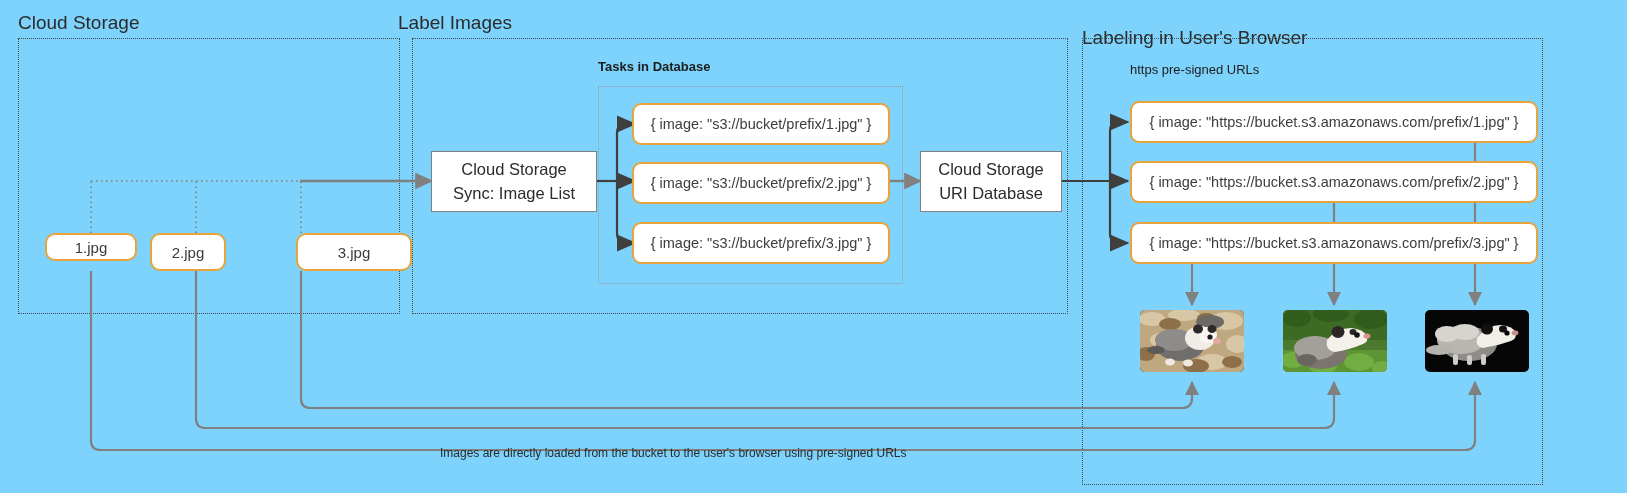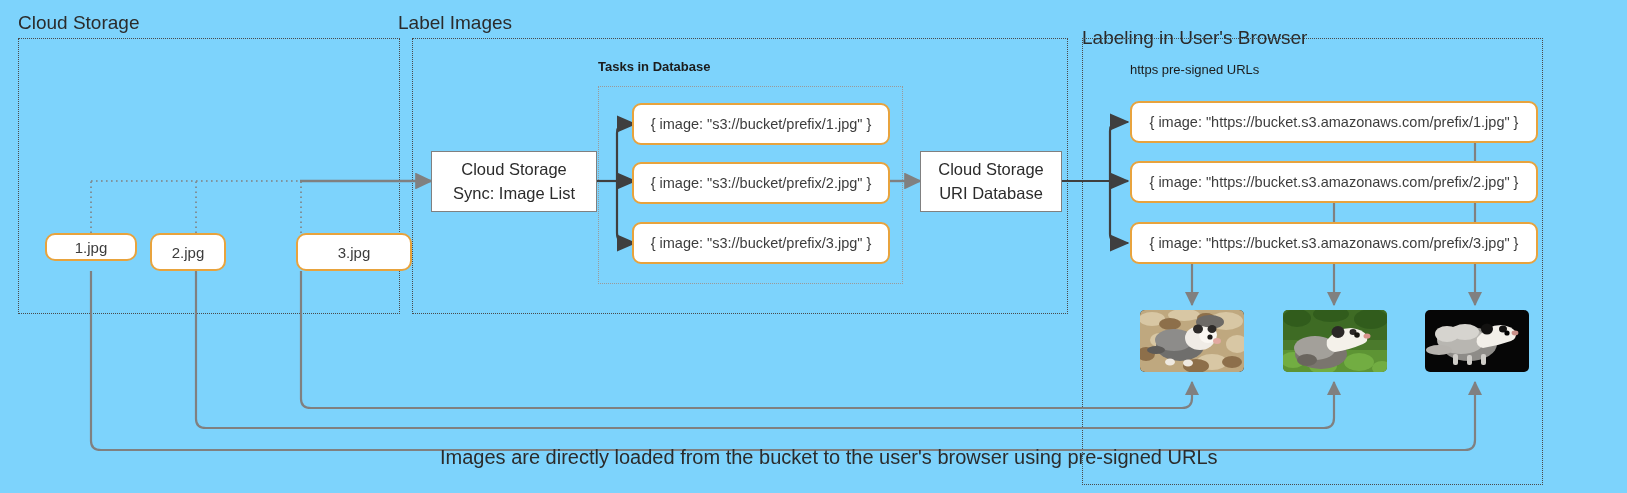--- a/index.html
+++ b/index.html
@@ -89,21 +89,21 @@
     border-radius: 5px;
     overflow: hidden;
   }
   .thumb svg {
     display: block;
     width: 100%;
     height: 100%;
   }
   .caption {
     position: absolute;
-    font-size: 20px;
+    font-size: 12px;
     color: #2b2b2b;
     white-space: nowrap;
     line-height: 1;
   }
 </style>
 </head>
 <body>
 
 <div id="canvas">
 

